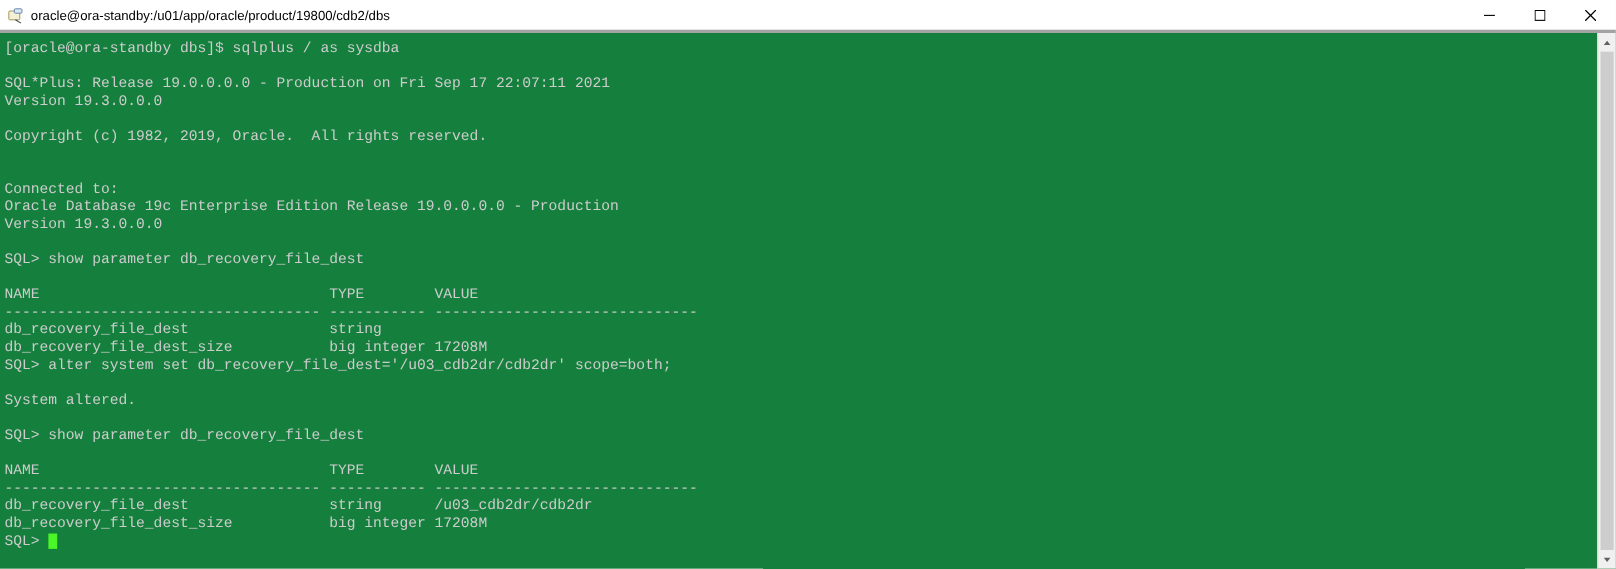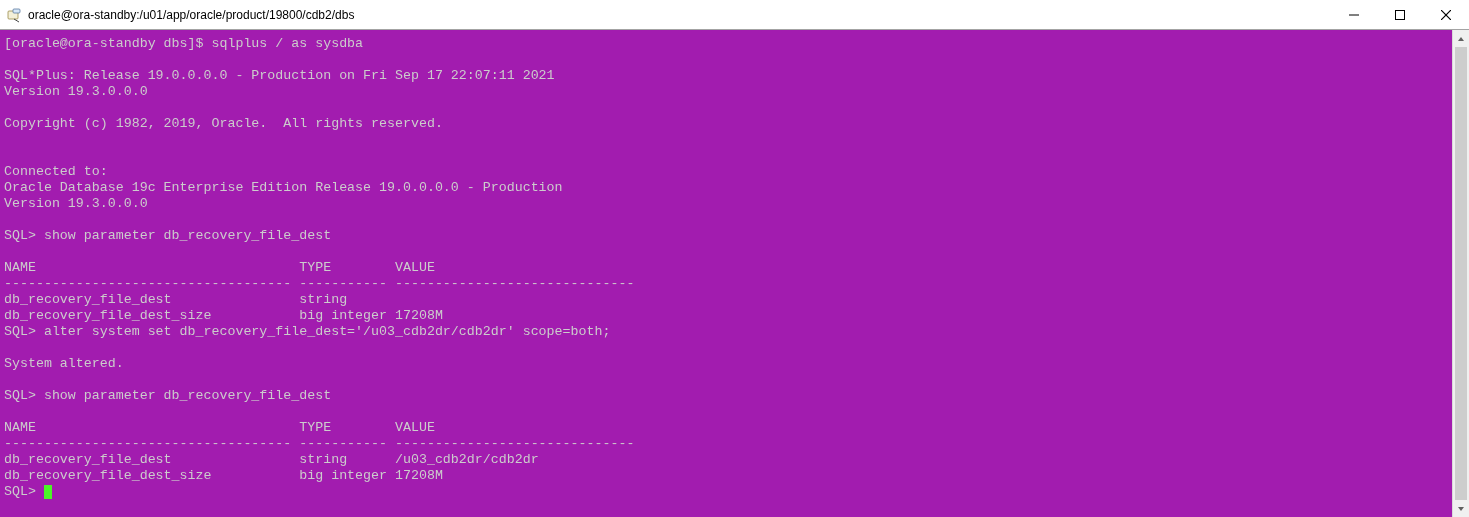--- a/index.html
+++ b/index.html
@@ -8,21 +8,21 @@
       font-family: "Segoe UI", Tahoma, sans-serif;
       background: #fff;
       display: flex;
       flex-direction: column;
       width: 1469px;
       height: 517px;
     }
     .titlebar {
       height: 30px;
       background: #ffffff;
-      border-bottom: 1px solid #a3a3a3;
+      border-bottom: 3px solid #a3a3a3;
       display: flex;
       align-items: center;
       justify-content: space-between;
       padding: 0 0 0 6px;
       font-size: 12px;
       color: #000;
     }
     .titlebar-left {
       display: flex;
       align-items: center;
@@ -41,21 +41,21 @@
     .tb-btn {
       width: 46px; height: 100%;
       display: inline-flex; align-items: center; justify-content: center;
       font-size: 10px; color: #000;
       cursor: default;
     }
     .tb-btn svg { width: 10px; height: 10px; stroke: #000; stroke-width: 1; fill: none; }
     .tb-btn.close svg { stroke-width: 1.2; }
     .terminal-wrap {
       flex: 1;
-      background: #a21caf;
+      background: #15803d;
       position: relative;
       display: flex;
       min-height: 0;
     }
     .terminal {
       flex: 1;
       padding: 6px 4px 4px 4px;
       color: #cccccc;
       font-family: "Courier New", Consolas, monospace;
       font-size: 13.3px;

